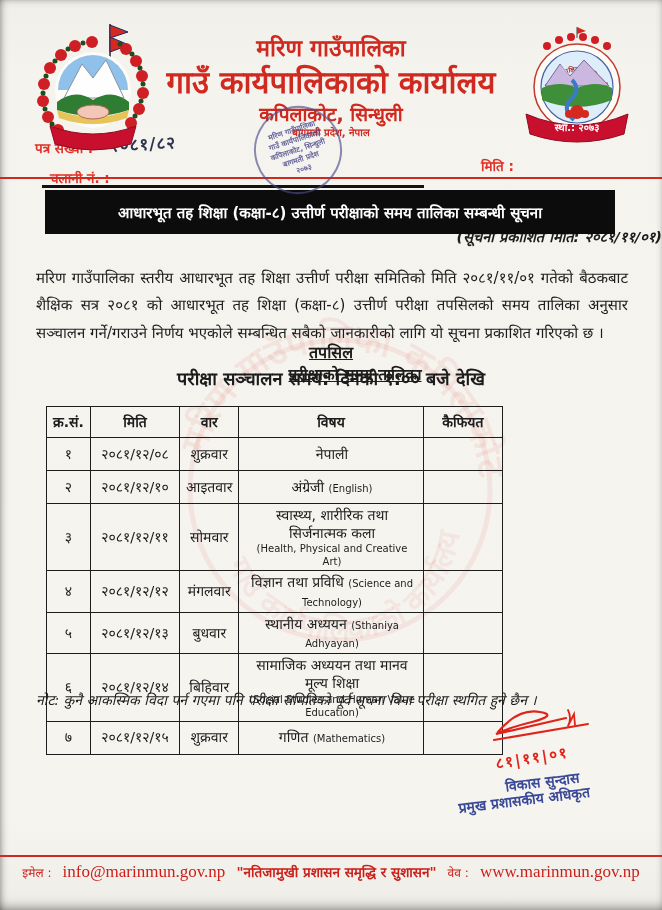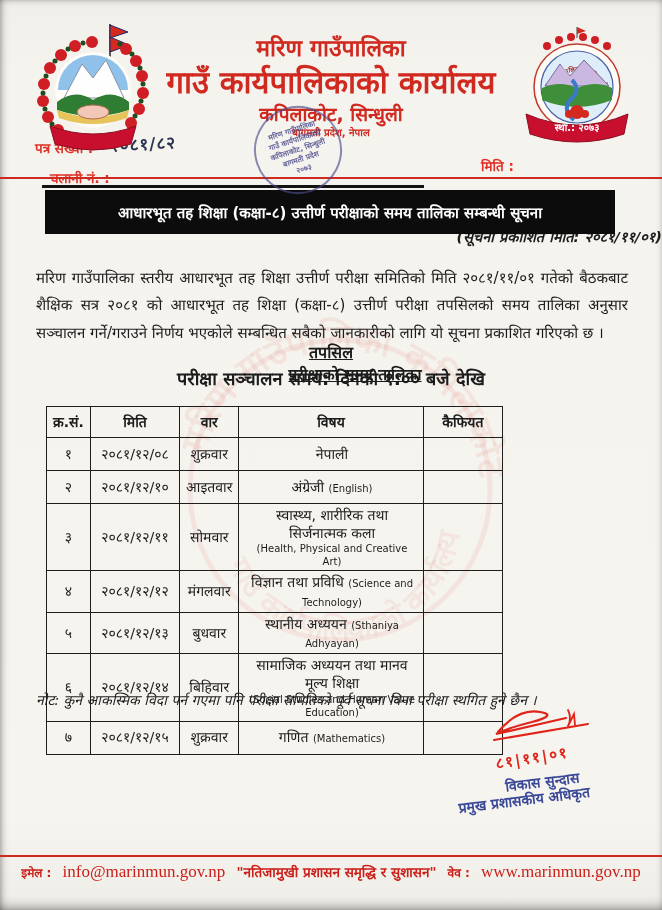--- a/index.html
+++ b/index.html
@@ -79,21 +79,21 @@
     transform:rotate(-9deg);letter-spacing:2px;z-index:2;}
   .stamp-name{left:505px;top:772px;color:#3a4898;font-weight:bold;font-size:14px;
     transform:rotate(-7deg);z-index:2;}
   .stamp-title{left:458px;top:790px;color:#3a4898;font-weight:bold;font-size:14px;
     transform:rotate(-7deg);z-index:2;}
   
   .footer-rule{left:0;right:0;top:855px;height:2px;background:#d02a20;}
   .footer-text{
     left:0;right:0;top:862px;text-align:center;color:#cc1f1a;white-space:nowrap;z-index:2;
   }
-  .footer-text .dv{font-size:12px;font-weight:bold;}
+  .footer-text .dv{font-size:12px;font-weight:normal;}
   .footer-text .motto{font-size:13.5px;font-weight:bold;}
   .footer-text .url{font-family:"Liberation Serif",serif;font-size:17px;}
   .footer-text span{margin:0 3px;vertical-align:baseline;}
   
   .watermark{left:140px;top:290px;width:400px;height:400px;z-index:0;opacity:.8;pointer-events:none;}
 </style>
 </head>
 <body>
 
 <div class="page">

